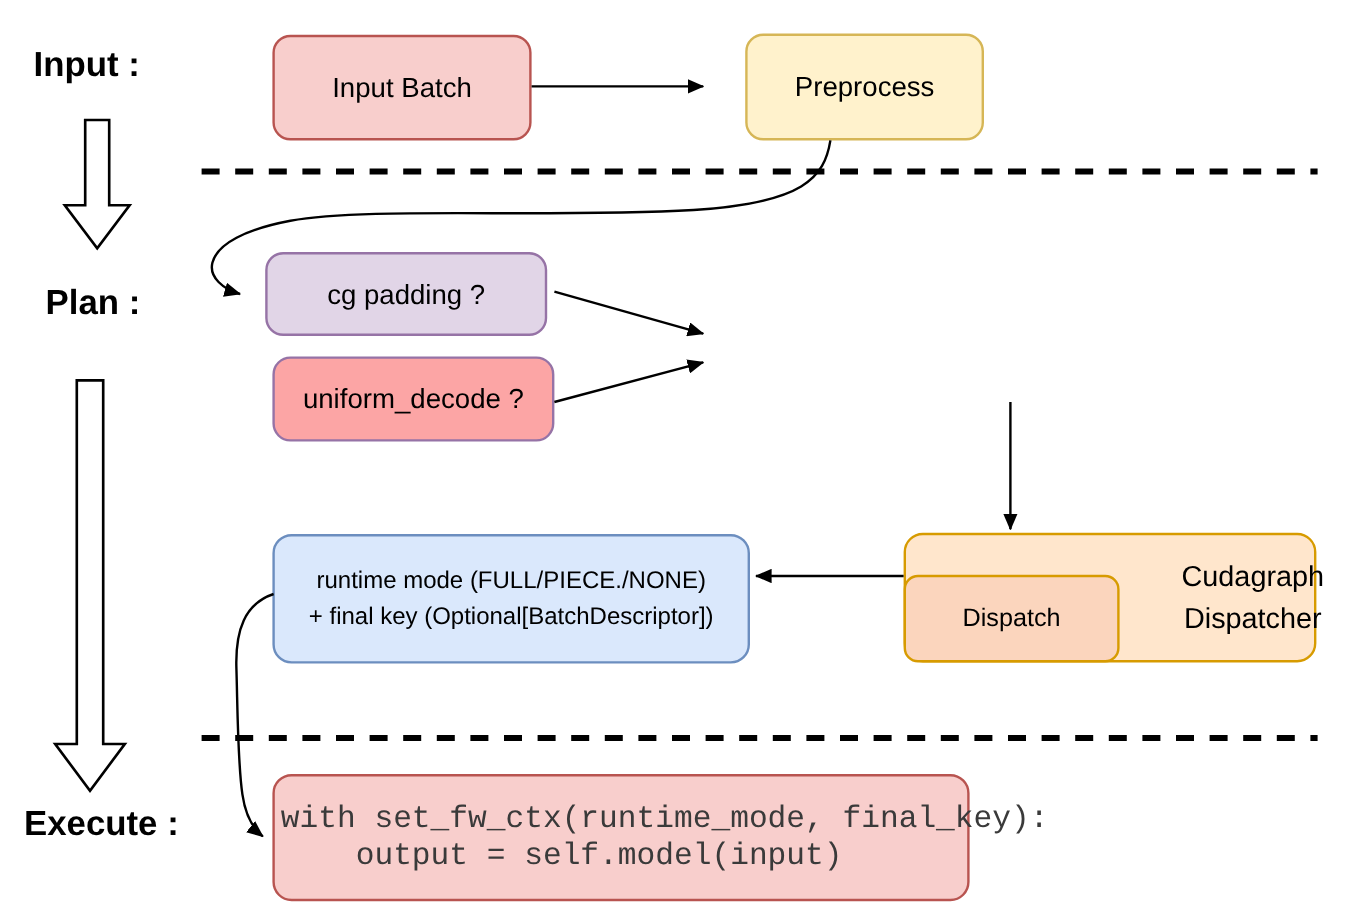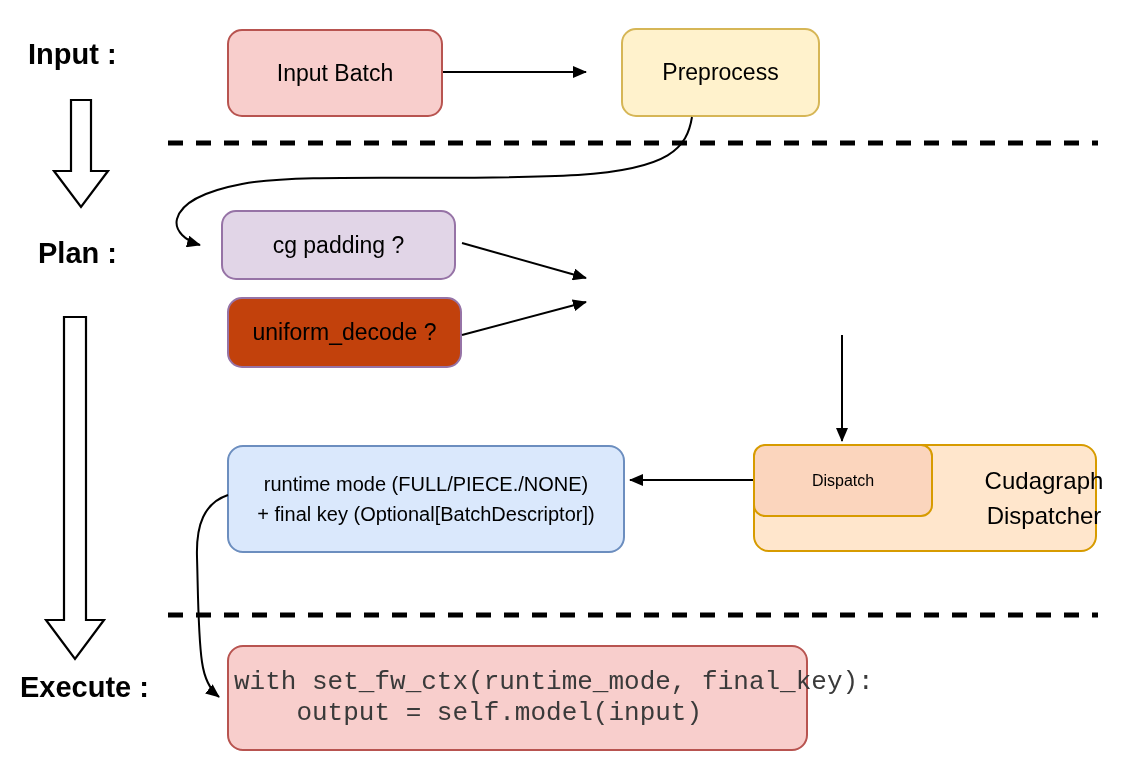--- a/index.html
+++ b/index.html
@@ -27,21 +27,21 @@
     align-items:center;
     justify-content:center;
     text-align:center;
     font-size:23px;
     color:#000;
     background:#fff;
   }
   .node .tline { display:block; }
   .node-green { font-size:22px; line-height:34px; border-radius:18px; }
   .node-blue  { font-size:20px; line-height:30px; border-radius:16px; }
-  .node-dispatch { font-size:16px; border-radius:12px; }
+  .node-dispatch { font-size:21px; border-radius:12px;margin-top:35px; }
   .outer-label {
     position:absolute;
     text-align:center;
     font-size:24px;
     line-height:35px;
     color:#000;
   }
   .node-code {
     font-family:"Liberation Mono", monospace;
     font-size:26px;
@@ -76,21 +76,21 @@
   </div>
 
   <div class="node" style="left: 621px; top: 28px; width: 199px; height: 89px; background-color: rgb(255, 242, 204); border-color: rgb(214, 182, 86);">
     <span class="tline">Preprocess</span>
   </div>
 
   <div class="node" style="left: 221px; top: 210px; width: 235px; height: 70px; background-color: rgb(225, 213, 231); border-color: rgb(150, 115, 166);">
     <span class="tline">cg padding ?</span>
   </div>
 
-  <div class="node" style="left: 227px; top: 297px; width: 235px; height: 71px; background-color: #c2410c; border-color: rgb(150, 115, 166);">
+  <div class="node" style="left: 227px; top: 297px; width: 235px; height: 71px; background-color: #fca5a5; border-color: rgb(150, 115, 166);">
     <span class="tline">uniform_decode ?</span>
   </div>
 
 
   <div class="node" style="left: 753px; top: 444px; width: 344px; height: 108px; border-radius: 16px; background-color: rgb(255, 230, 204); border-color: rgb(215, 155, 0);">
   </div>
   <div class="outer-label" style="left:933px; top:463px; width:162px;padding-left:30px;">
     <span class="tline">Cudagraph</span><br>
     <span class="tline">Dispatcher</span>
   </div>

